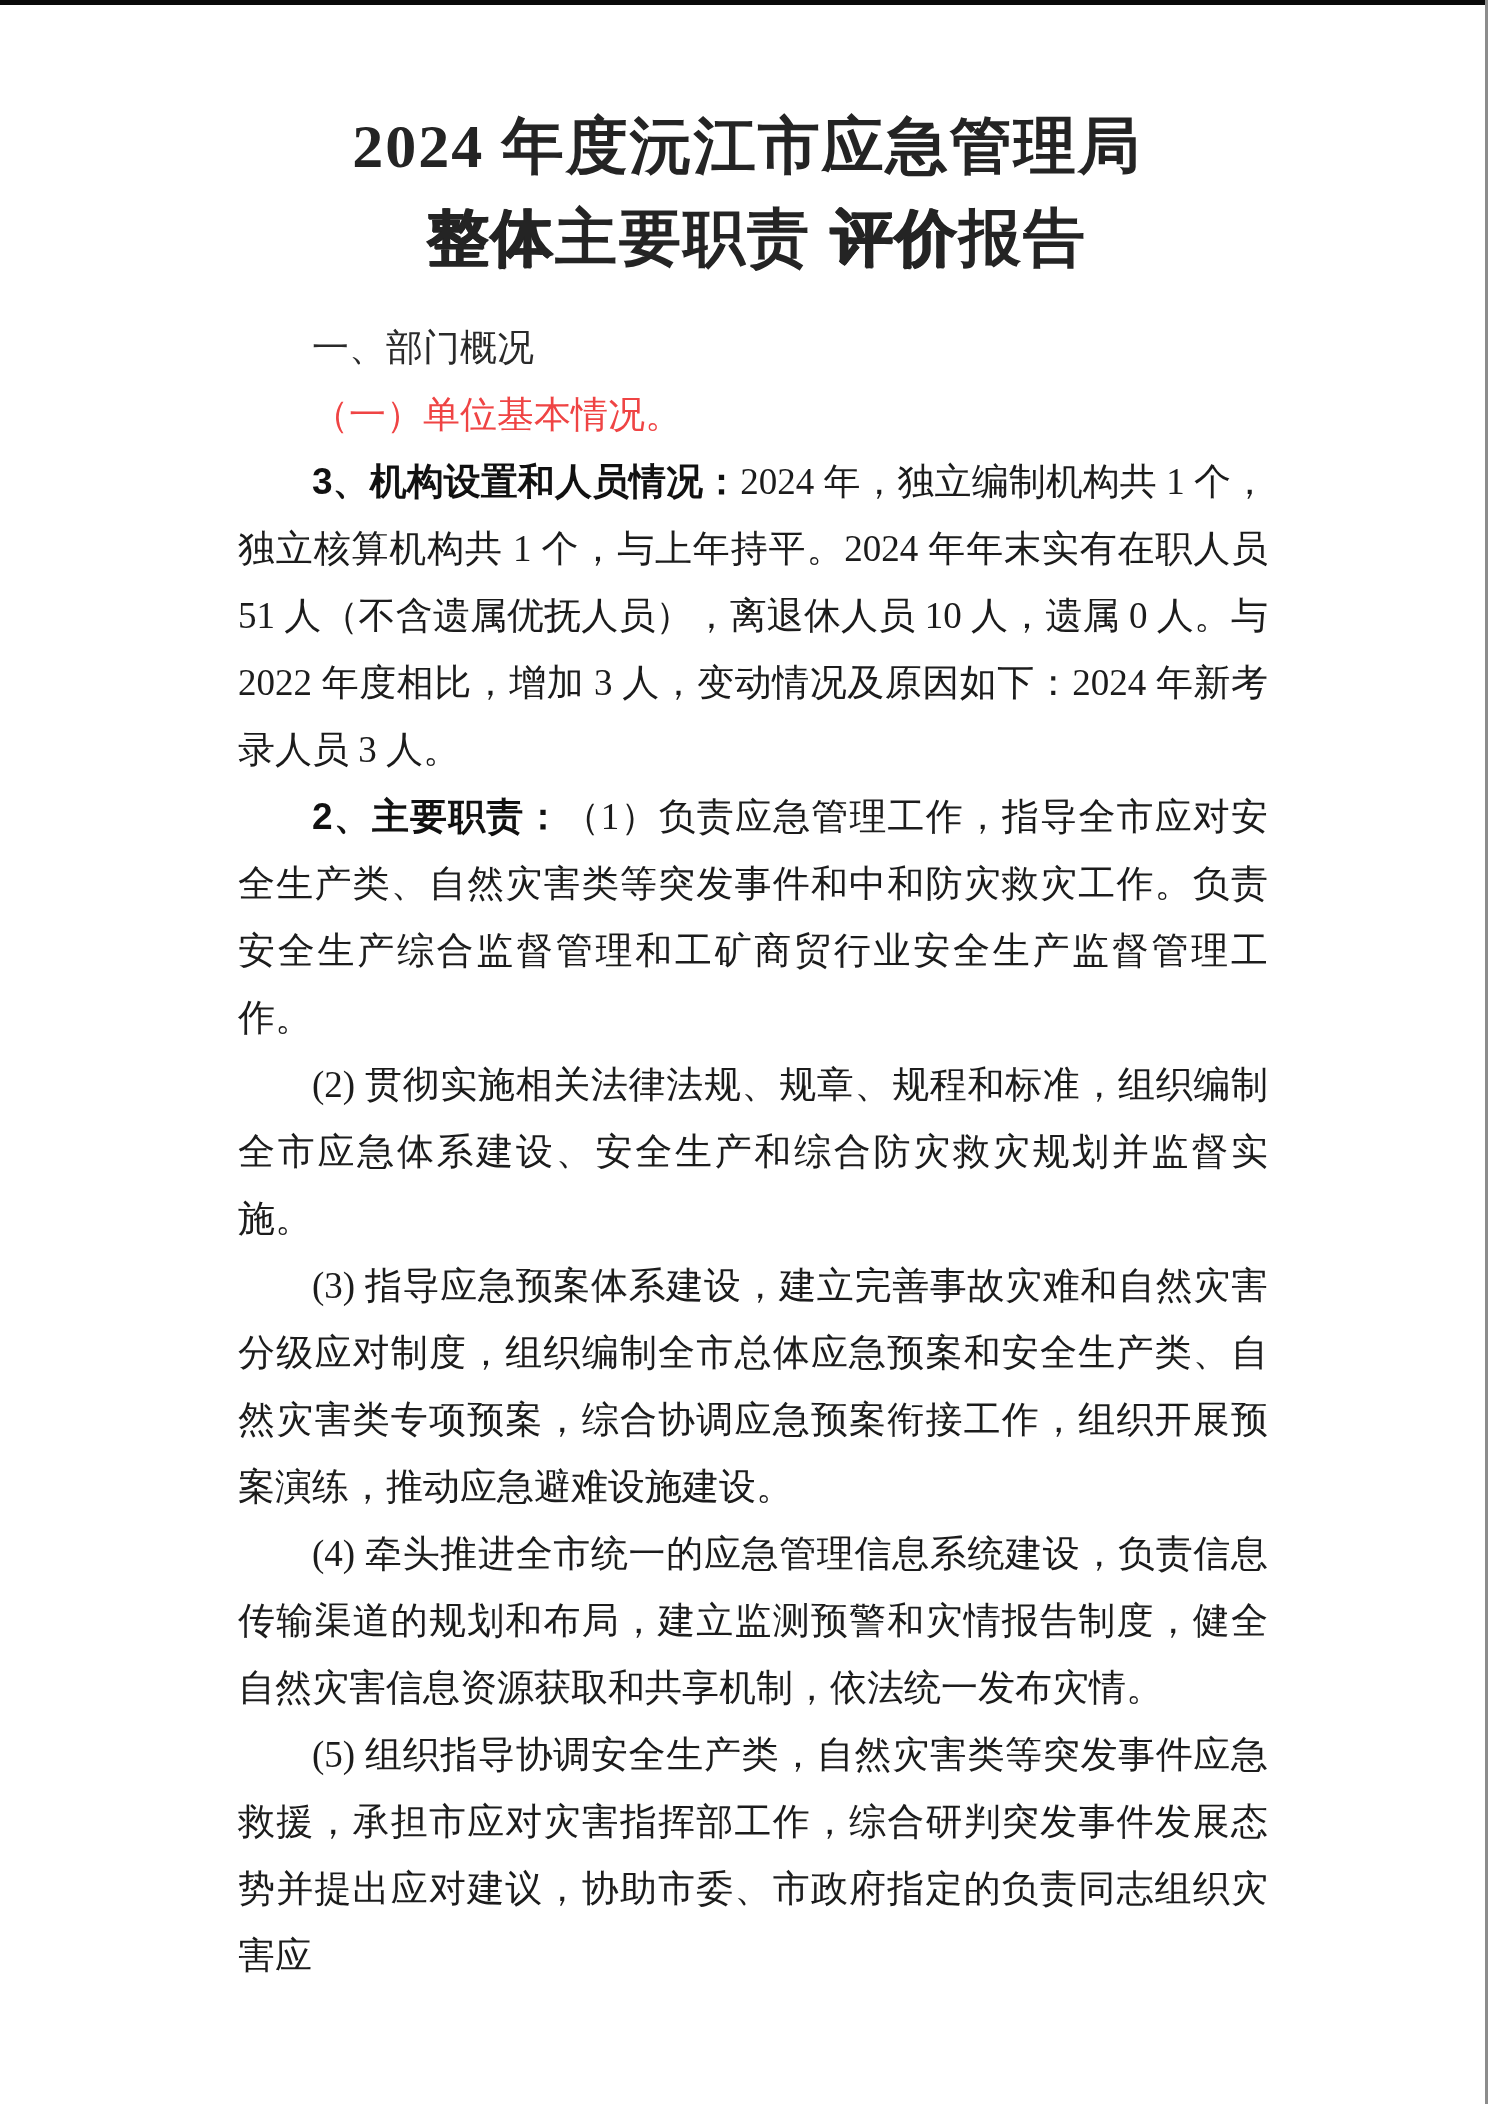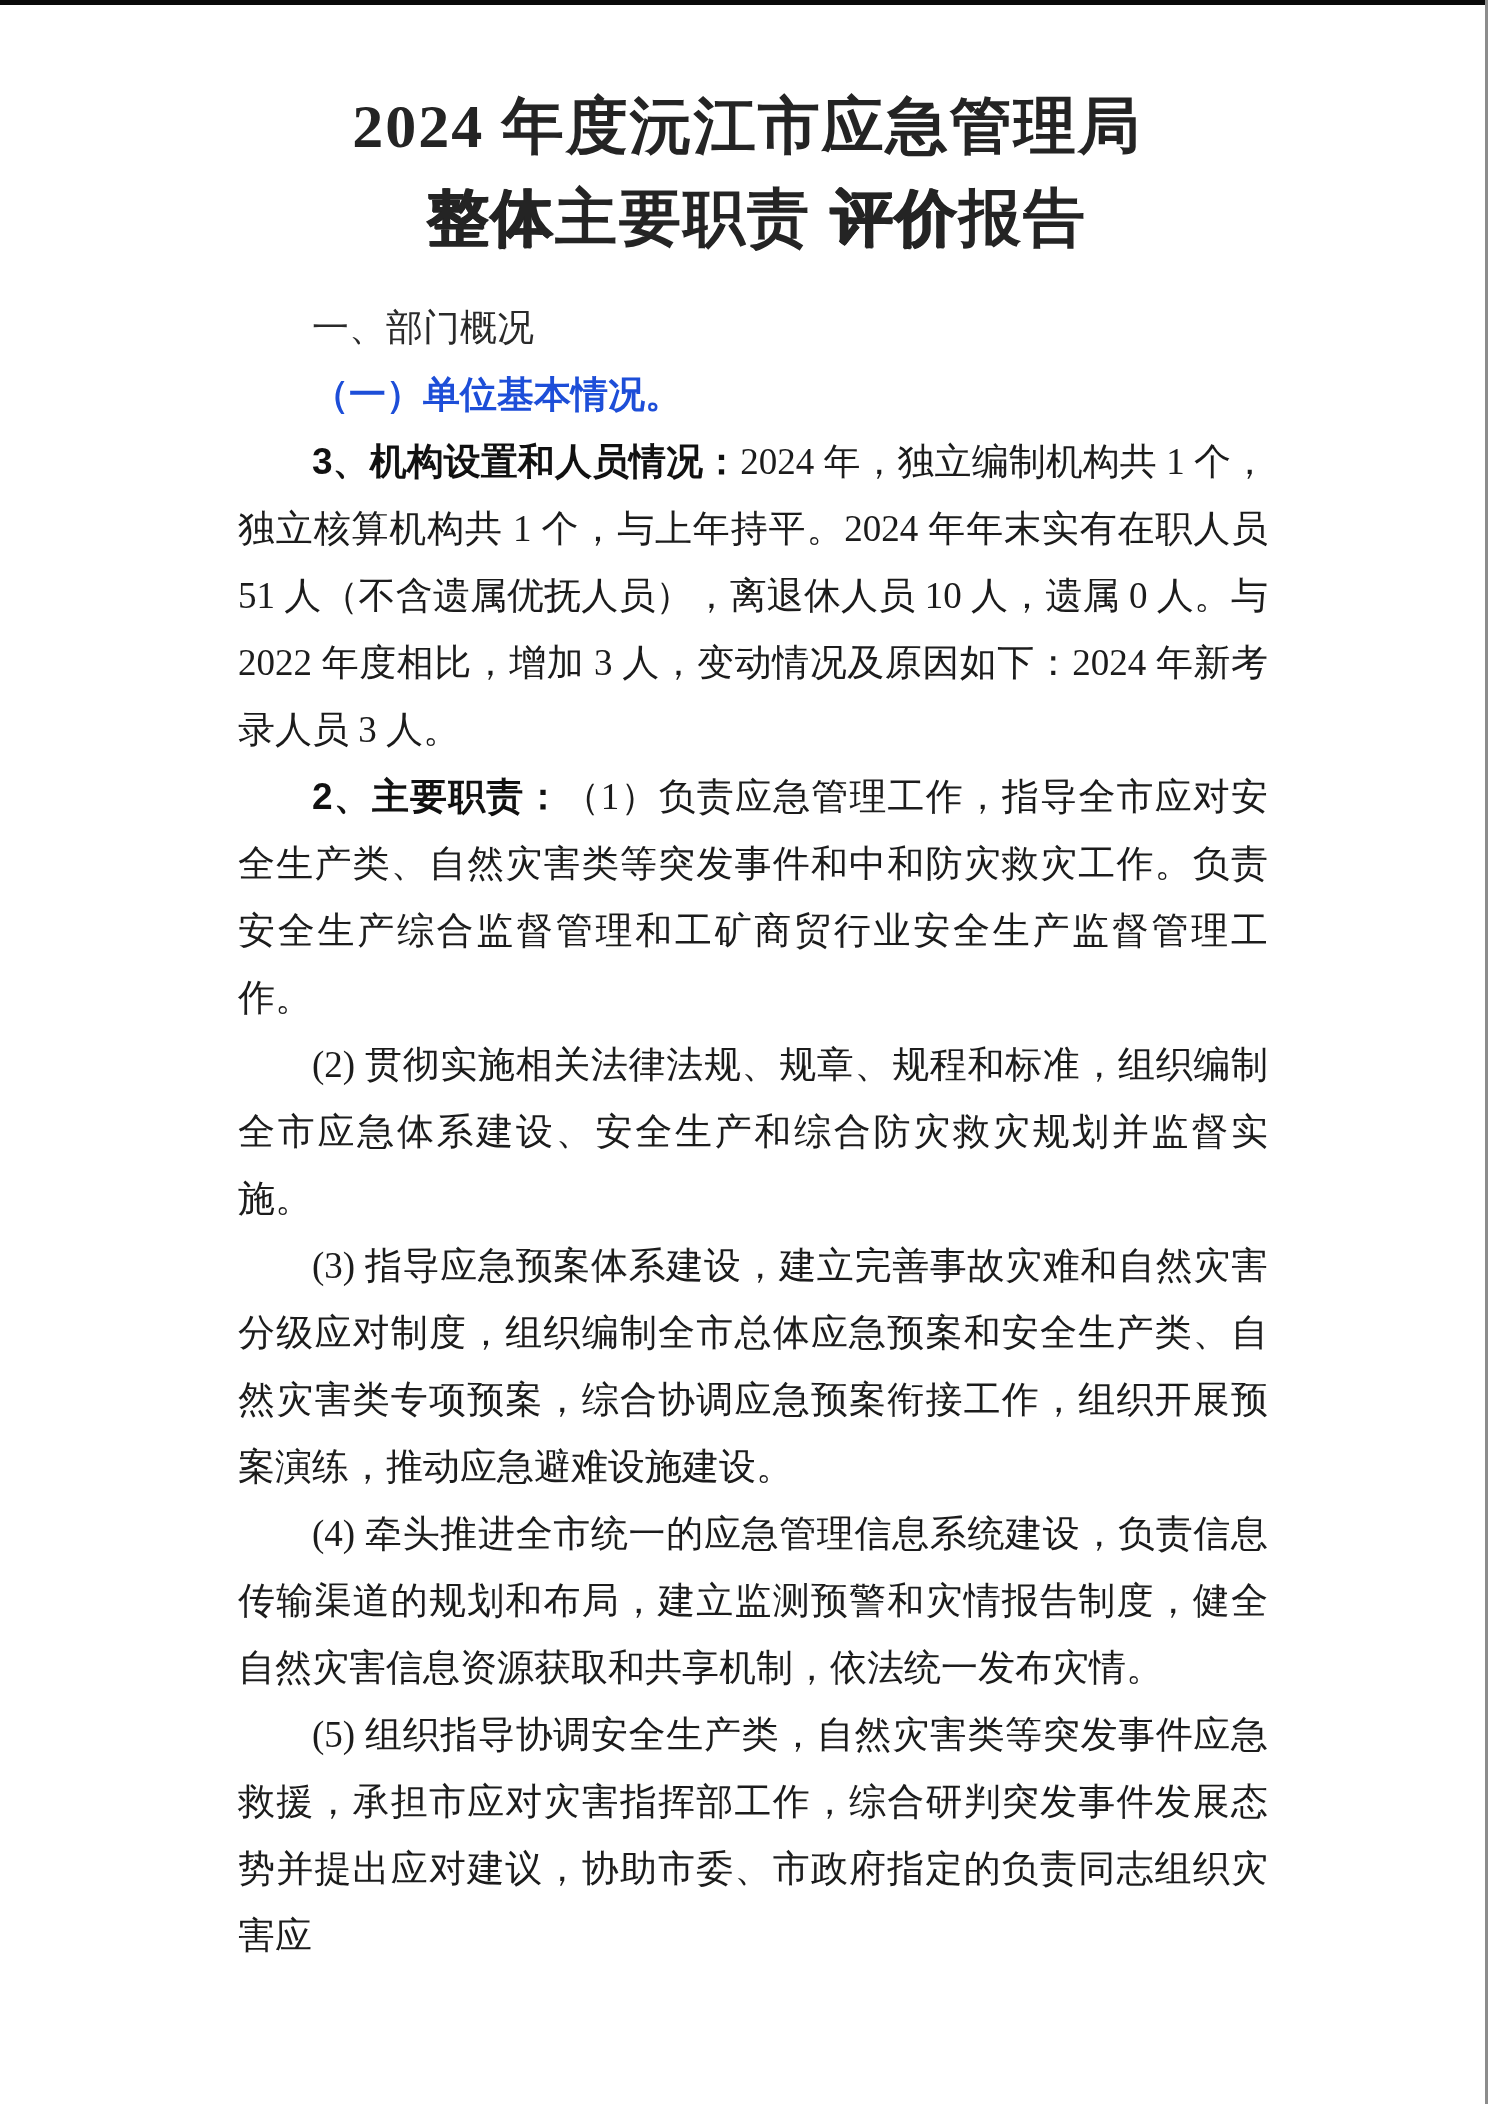--- a/index.html
+++ b/index.html
@@ -27,21 +27,21 @@
     width: 3px; height: 100%;
     background: #8c8c8c;
   }
   .page-content {
     position: absolute;
     left: 226px;
     top: 0;
     width: 1042px;
   }
   .title-block {
-    padding-top: 80px;
+    padding-top: 100px;
     text-align: center;
     font-weight: bold;
     color: #242424;
   }
   .title-line {
     font-size: 62px;
     line-height: 92px;
     letter-spacing: 2px;
     white-space: nowrap;
   }
@@ -65,22 +65,22 @@
   .body-text p {
     margin: 0;
     text-indent: 2em;
   }
   .section-heading {
     font-weight: normal;
     color: #2a2a2a;
   }
   .subsection-heading {
     font-family: "Liberation Sans", "DejaVu Sans", sans-serif;
-    font-weight: bold;
-    color: #1d4ed8;
+    font-weight: normal;
+    color: #ef4444;
   }
   .para-lead {
     font-family: "Liberation Sans", "DejaVu Sans", sans-serif;
     font-weight: bold;
     color: #111111;
   }
 </style>
 </head>
 <body>
 

